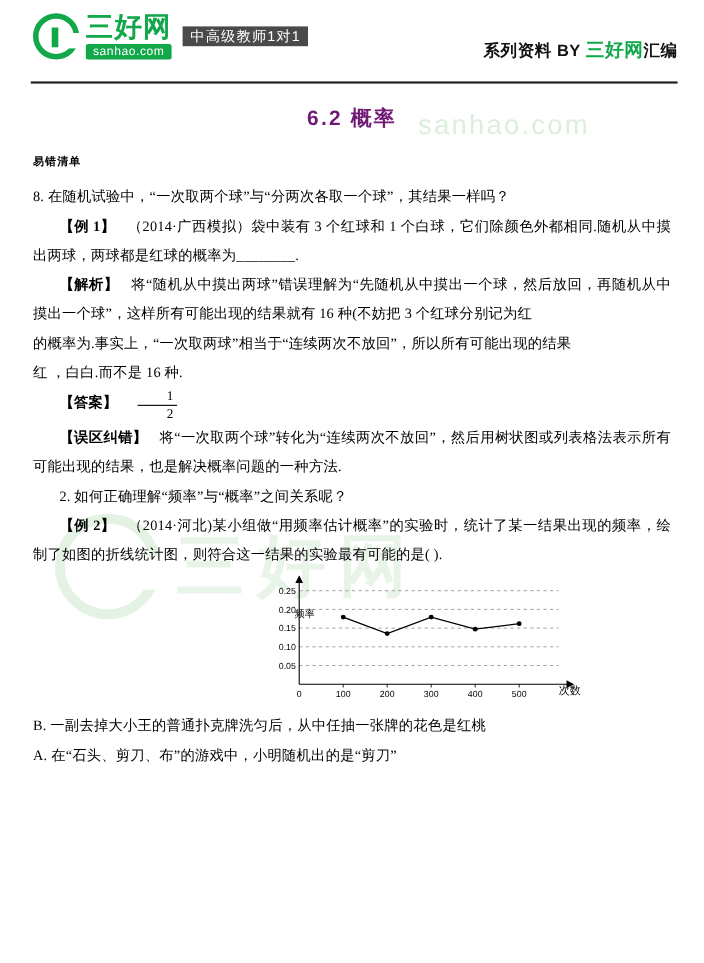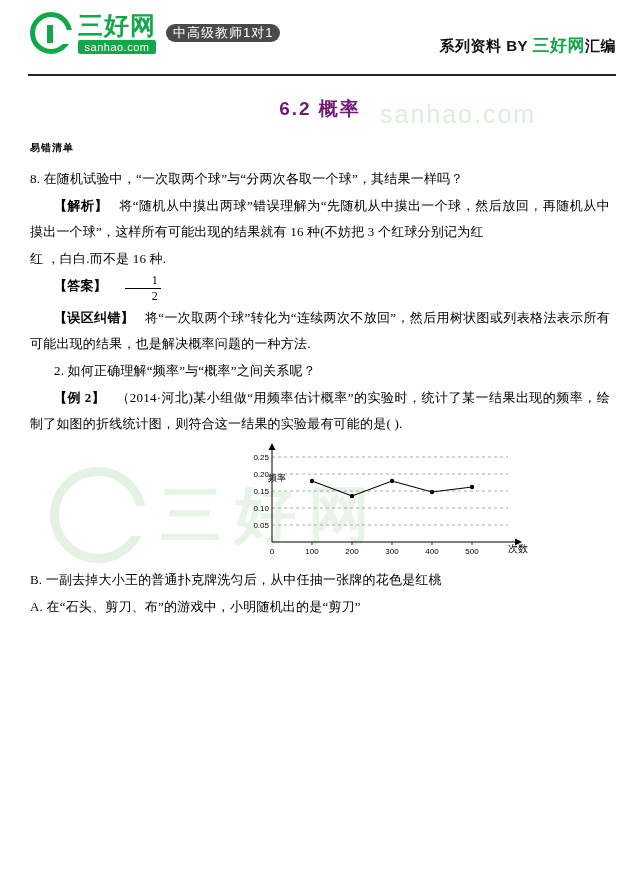--- a/index.html
+++ b/index.html
@@ -113,21 +113,20 @@
     letter-spacing: 0.5px;
   }
   .logo-tag {
     margin-left: 10px;
     background: #4a4a4a;
     color: #fff;
     font-family: "Liberation Sans", sans-serif;
     font-size: 13px;
     padding: 0 7px;
     letter-spacing: 1px;
-    border-radius: 10px;
   }
   .byline {
     position: absolute;
     right: 24px; top: 34px;
     font-family: "Liberation Sans", sans-serif;
     font-size: 15px;
     font-weight: bold;
     color: #111;
     letter-spacing: 0.5px;
   }
@@ -232,24 +231,28 @@
   <div class="rule"></div>
 
   <div class="content">
 
     <div class="doc-title">6.2 概率</div>
 
     <div class="section-label">易错清单</div>
 
     <p class="para indent1">8.  在随机试验中，“一次取两个球”与“分两次各取一个球”，其结果一样吗？</p>
 
+    <p class="para indent2">
+      <span class="tagb">【例 1】</span>&nbsp;&nbsp;&nbsp;<span>（2014·广西模拟）袋中装有 3 个红球和 1 个白球，它们除颜色外都相同.随机从中摸出两球，两球都是红球的概率为________.</span>
+    </p>
 
     <p class="para indent2">
       <span class="tagb">【解析】</span>&nbsp;&nbsp;&nbsp;<span>将“随机从中摸出两球”错误理解为“先随机从中摸出一个球，然后放回，再随机从中摸出一个球”，这样所有可能出现的结果就有 16 种(不妨把 3 个红球分别记为红</span>
     </p>
+    <p class="para">的概率为.事实上，“一次取两球”相当于“连续两次不放回”，所以所有可能出现的结果</p>
     <p class="para">红 ，白白.而不是 16 种.</p>
 
     <p class="para indent2">
       <span class="tagb">【答案】</span>&nbsp;&nbsp;&nbsp;
       <span class="frac">
         <span class="num">1</span>
         <span class="den">2</span>
       </span>
     </p>
 

